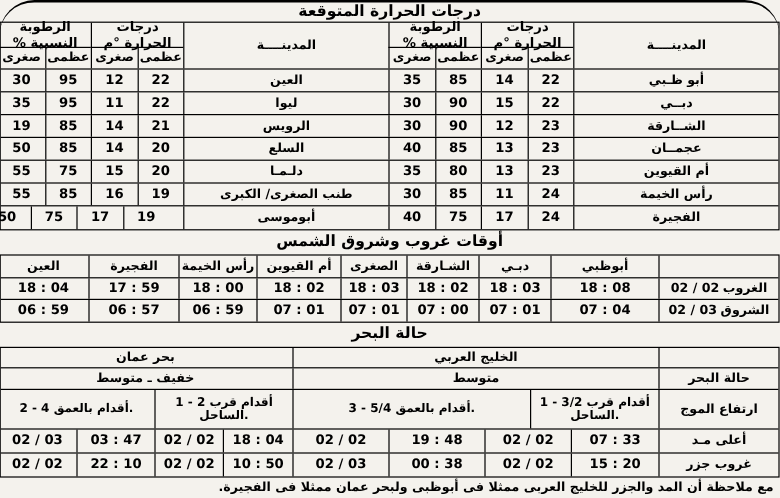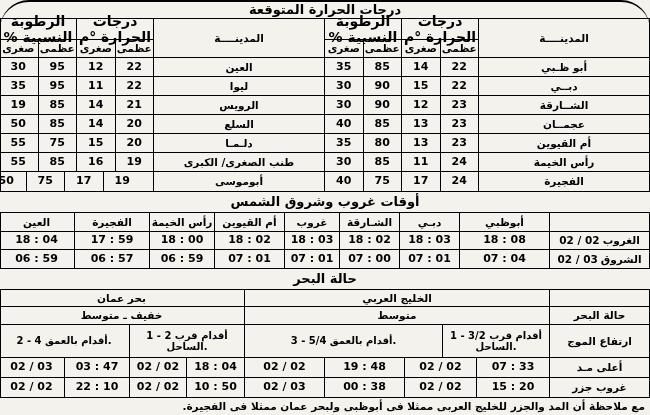--- a/index.html
+++ b/index.html
@@ -20,21 +20,21 @@
     display:flex; align-items:center; justify-content:center;
     font-size:11px; text-align:center; overflow:hidden; line-height:1.15;
     flex:0 0 auto; padding:0 1px;
   }
   .noL{ border-left:none; }
   .hd{ font-size:10.5px; }
   .grp{ display:flex; flex-direction:column; box-sizing:border-box; }
   .grp-top{
     box-sizing:border-box; border-left:1px solid #000; border-bottom:1px solid #000;
     height:21px; display:flex; align-items:center; justify-content:center;
-    font-size:14px; text-align:center;
+    font-size:11px; text-align:center;
   }
   .grp-bot{ display:flex; flex:1; }
   .ltr{ direction:ltr; }
   .small{ font-size:10px; }
   .lblpair{ gap:3px; }
   .footnote{
     text-align:right; font-size:10.5px; padding:2px 5px 0 0; line-height:1.2;
   }
 </style>
 </head>
@@ -166,21 +166,21 @@
   </div>
 
   <div class="sec-title tall">أوقات غروب وشروق الشمس</div>
 
   <div class="tbl" id="t2">
     <div class="row" id="t2-head" style="height:19px">
         <div class="c hd" style="flex-basis: 100px;"></div>
         <div class="c hd" style="flex-basis: 90px;">أبوظبي</div>
         <div class="c hd" style="flex-basis: 60px;">دبـي</div>
         <div class="c hd" style="flex-basis: 60px;">الشـارقة</div>
-        <div class="c hd" style="flex-basis: 55px;">غروب</div>
+        <div class="c hd" style="flex-basis: 55px;">الصغرى</div>
         <div class="c hd" style="flex-basis: 70px;">أم القيوين</div>
         <div class="c hd" style="flex-basis: 65px;">رأس الخيمة</div>
         <div class="c hd" style="flex-basis: 75px;">الفجيرة</div>
         <div class="c hd noL" style="flex-basis: 75px;">العين</div>
       </div>
     <div id="t2-body">
         <div class="row" style="height: 18px;">
           <div class="c hd lblpair" style="flex-basis: 100px;">
             <span>الغروب</span>
             <span class="ltr">02 / 02</span>

